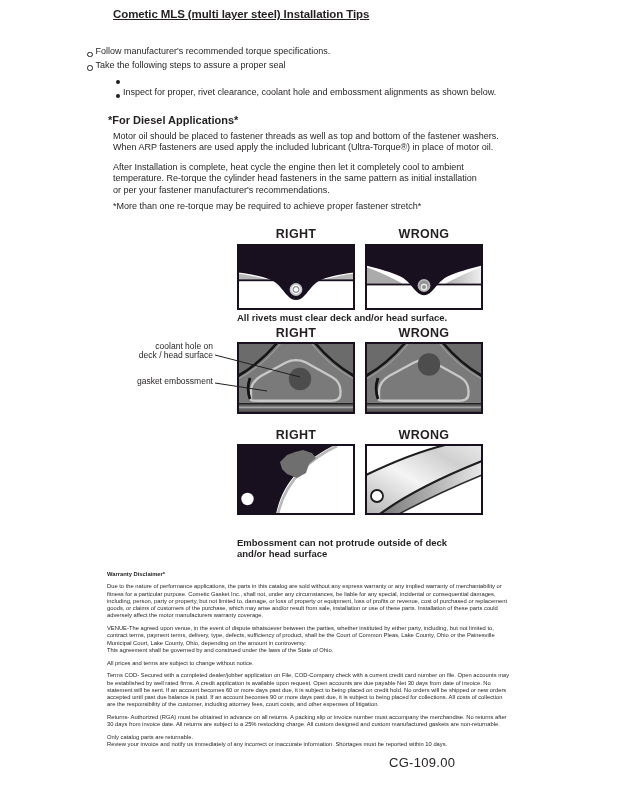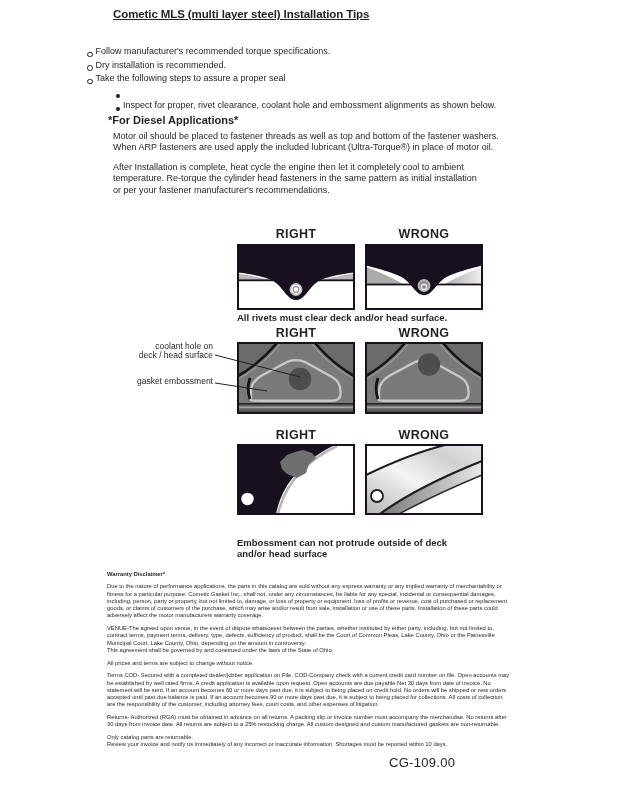--- a/index.html
+++ b/index.html
@@ -60,41 +60,38 @@
 
   <h1 class="title">Cometic MLS (multi layer steel) Installation Tips</h1>
 
   <div class="bullets">
     <div class="b-row">
       <span class="b-open"></span>
       <span>Follow manufacturer's recommended torque specifications.</span>
     </div>
     <div class="b-row">
       <span class="b-open"></span>
-      <span>Dry installation is recommended.</span>
-    </div>
-    <div class="b-row">
-      <span class="b-open"></span>
       <span>Take the following steps to assure a proper seal</span>
     </div>
     <div class="b-row sub">
       <span class="b-dot"></span>
     </div>
     <div class="b-row sub">
       <span class="b-dot"></span>
       <span>Inspect for proper, rivet clearance, coolant hole and embossment alignments as shown below.</span>
     </div>
   </div>
 
   <h2 class="diesel-h">*For Diesel Applications*</h2>
   <p class="body p1 pre">Motor oil should be placed to fastener threads as well as top and bottom of the fastener washers.
 When ARP fasteners are used apply the included lubricant (Ultra-Torque®) in place of motor oil.</p>
   <p class="body p2 pre">After Installation is complete, heat cycle the engine then let it completely cool to ambient
 temperature. Re-torque the cylinder head fasteners in the same pattern as initial installation
 or per your fastener manufacturer's recommendations.</p>
+  <p class="body note">*More than one re-torque may be required to achieve proper fastener stretch*</p>
 
   <div class="dg-label l-right lr1">RIGHT</div>
   <div class="dg-label l-wrong lr1">WRONG</div>
 
   <div class="panel pL r1">
     <svg viewBox="0 0 118 66">
       <rect x="1" y="1" width="116" height="64" fill="#ffffff"></rect>
       <path d="M1,29.5 L1,37 L36,37 C24,33.5 12,31 1,29.5 Z" fill="#b8b8b8"></path>
       <path d="M117,29.5 L117,37 L82,37 C94,33.5 106,31 117,29.5 Z" fill="#b8b8b8"></path>
       <rect x="1" y="35.4" width="116" height="1.8" class="f-ink"></rect>

